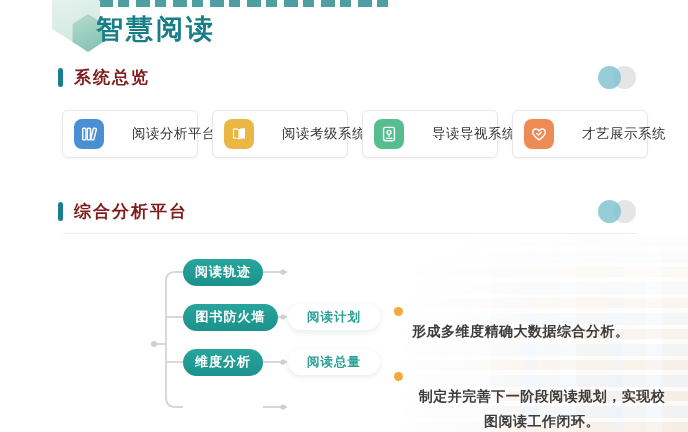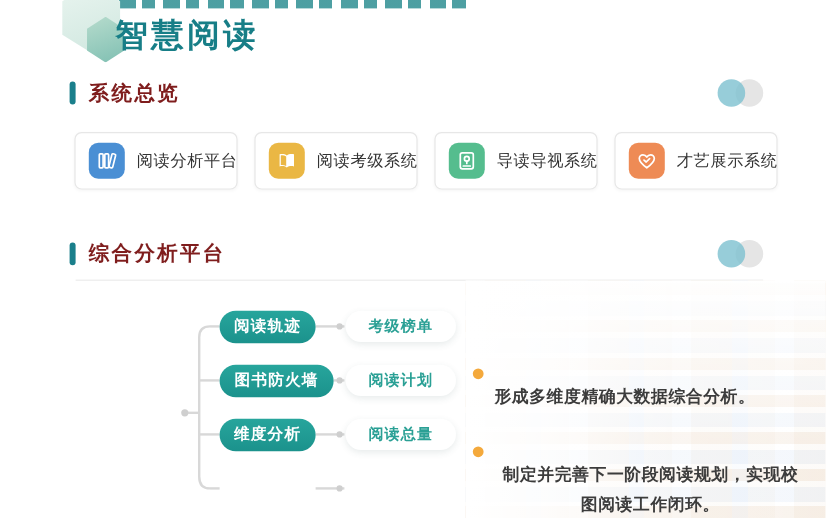--- a/index.html
+++ b/index.html
@@ -32,21 +32,21 @@
 
   .toggle-circles { position: absolute; width: 38px; height: 23px; }
   .toggle-circles .c1, .toggle-circles .c2 { position: absolute; top: 0; width: 23px; height: 23px; border-radius: 50%; }
   .toggle-circles .c2 { right: 0; background: #e5e5e5; }
   .toggle-circles .c1 { left: 0; background: rgba(125, 193, 208, 0.8); }
 
   
   .cards { position: absolute; left: 62px; top: 110px; display: flex; gap: 14px; }
   .card {
     width: 136px; height: 48px; background: #ffffff; border: 1px solid #e7e7e7; border-radius: 6px;
-    display: flex; align-items: center; padding-left: 11px; gap: 10px;
+    display: flex; align-items: center; padding-left: 11px; gap: 28px;
     box-shadow: 0 1px 3px rgba(0,0,0,.04); cursor: pointer;
   }
   .card-icon { width: 30px; height: 30px; border-radius: 8px; display: flex; align-items: center; justify-content: center; flex: none; }
   .card-label { font-size: 13.5px; color: #333333; font-weight: 500; letter-spacing: .5px; white-space: nowrap; }
 
   .divider { position: absolute; left: 63px; top: 233px; width: 573px; height: 1px; background: #ececec; }
 
   
   .library-bg {
     position: absolute; right: 0; bottom: 0; width: 300px; height: 198px;
@@ -179,21 +179,20 @@
       <circle cx="283" cy="362" r="2.6"></circle>
       <circle cx="283" cy="407" r="2.6"></circle>
     </g>
   </svg>
 
 
   <div class="node node-teal" style="top:258.5px; width:80px;">阅读轨迹</div>
   <div class="node node-teal" style="top:303.5px; width:95px;">图书防火墙</div>
   <div class="node node-teal" style="top:348.5px; width:80px;">维度分析</div>
 
-  <div class="node node-white" style="top:259px;">考级榜单</div>
   <div class="node node-white" style="top:304px;">阅读计划</div>
   <div class="node node-white" style="top:349px;">阅读总量</div>
   <div class="node node-white" style="top:394px;margin-top:44px;">阅读总量</div>
 
   <div class="bullets">
     <div class="bullet">
       <span class="bullet-dot"></span>
       <span class="bullet-text">形成多维度精确大数据综合分析。</span>
     </div>
     <div class="bullet">

